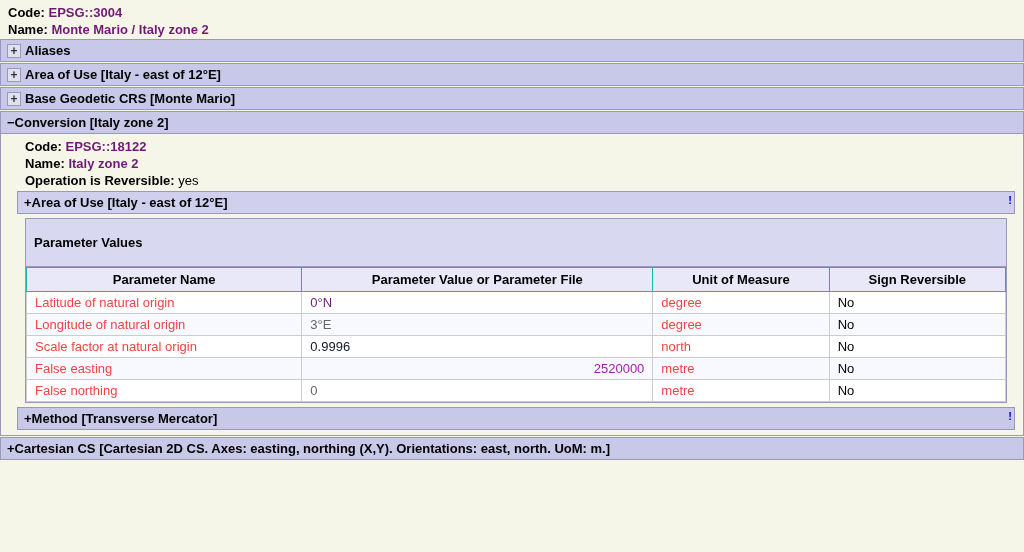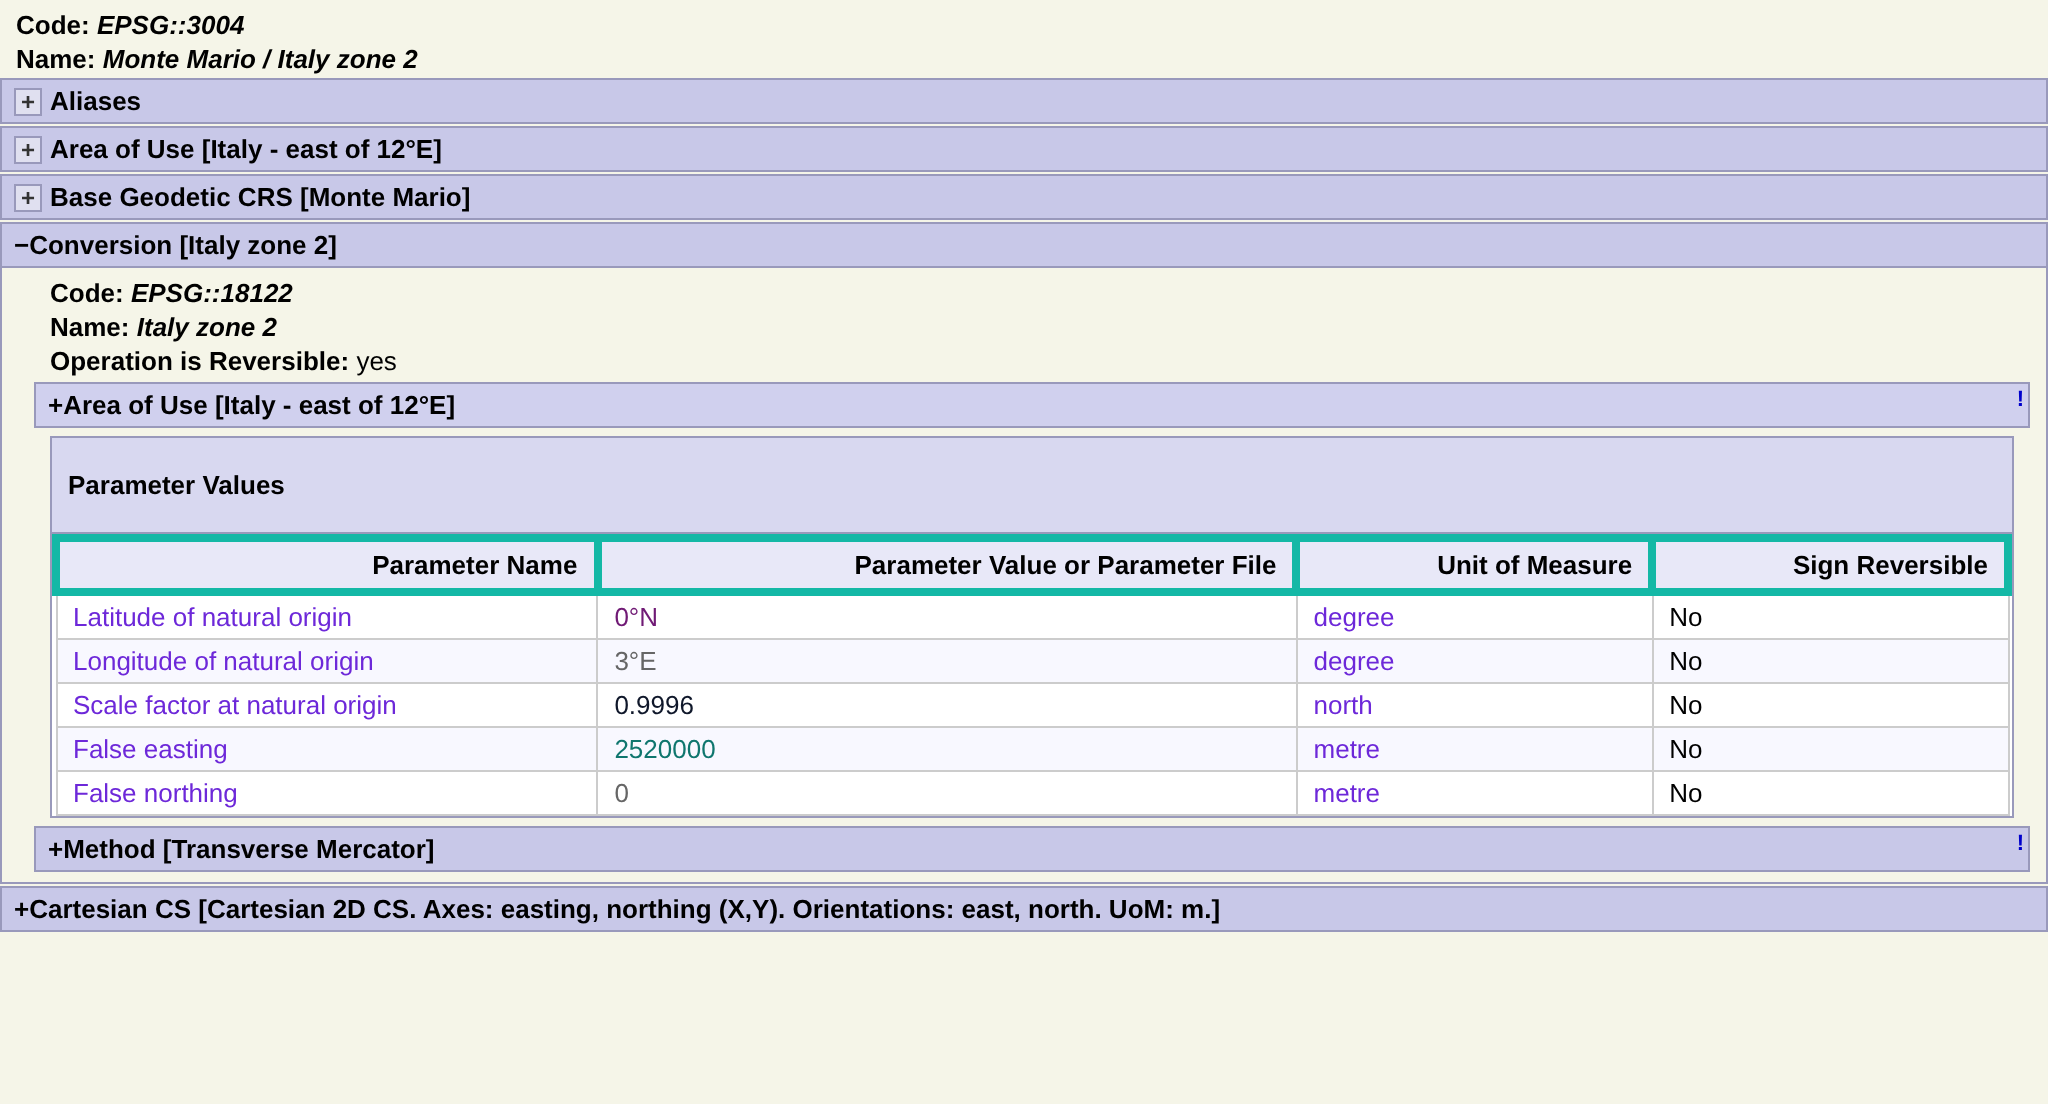--- a/index.html
+++ b/index.html
@@ -15,22 +15,22 @@
     .page-container {
       width: 1024px;
       background: #f5f5e8;
       padding: 4px 0;
     }
     .info-line {
       padding: 1px 8px;
       font-size: 13px;
     }
     .label-bold { font-weight: bold; }
-    .link-blue { color: #000000; text-decoration: none; font-style: italic; font-weight: bold; }
-    .link-normal { color: #6d28d9; text-decoration: none; }
+    .link-blue { color: #701a75; text-decoration: none; font-weight: bold; }
+    .link-normal { color: #ef4444; text-decoration: none; }
 
     
     .section-header {
       display: flex;
       align-items: center;
       background: #c8c8e8;
       border: 1px solid #9999bb;
       padding: 3px 6px;
       font-weight: bold;
       font-size: 13px;
@@ -64,24 +64,24 @@
       padding: 16px 8px;
       font-size: 13px;
     }
     .param-table {
       width: 100%;
       border-collapse: collapse;
       background: #fff;
     }
     .param-table th {
       background: #e8e8f8;
-      border: 4px solid #14b8a6;
+      border: 1px solid #14b8a6;
       padding: 4px 8px;
       font-weight: bold;
-      text-align: right;
+      text-align: center;
       font-size: 13px;
     }
     .param-table td {
       border: 1px solid #ccc;
       padding: 3px 8px;
       font-size: 13px;
       vertical-align: middle;
     }
     .param-table tr:nth-child(odd) td { background: #fff; }
     .param-table tr:nth-child(even) td { background: #f8f8ff; }
@@ -243,21 +243,21 @@
                 <td>No</td>
               </tr>
               <tr>
                 <td><a class="link-normal" href="#">Scale factor at natural origin</a></td>
                 <td style="color: #0f172a;">0.9996</td>
                 <td><a class="link-normal" href="#">north</a></td>
                 <td>No</td>
               </tr>
               <tr>
                 <td><a class="link-normal" href="#">False easting</a></td>
-                <td style="color: #0f766e;">2520000</td>
+                <td style="color: #a21caf; text-align: right;">2520000</td>
                 <td><a class="link-normal" href="#">metre</a></td>
                 <td>No</td>
               </tr>
               <tr>
                 <td><a class="link-normal" href="#">False northing</a></td>
                 <td style="color: rgb(102, 102, 102);">0</td>
                 <td><a class="link-normal" href="#">metre</a></td>
                 <td>No</td>
               </tr>
             </tbody>

